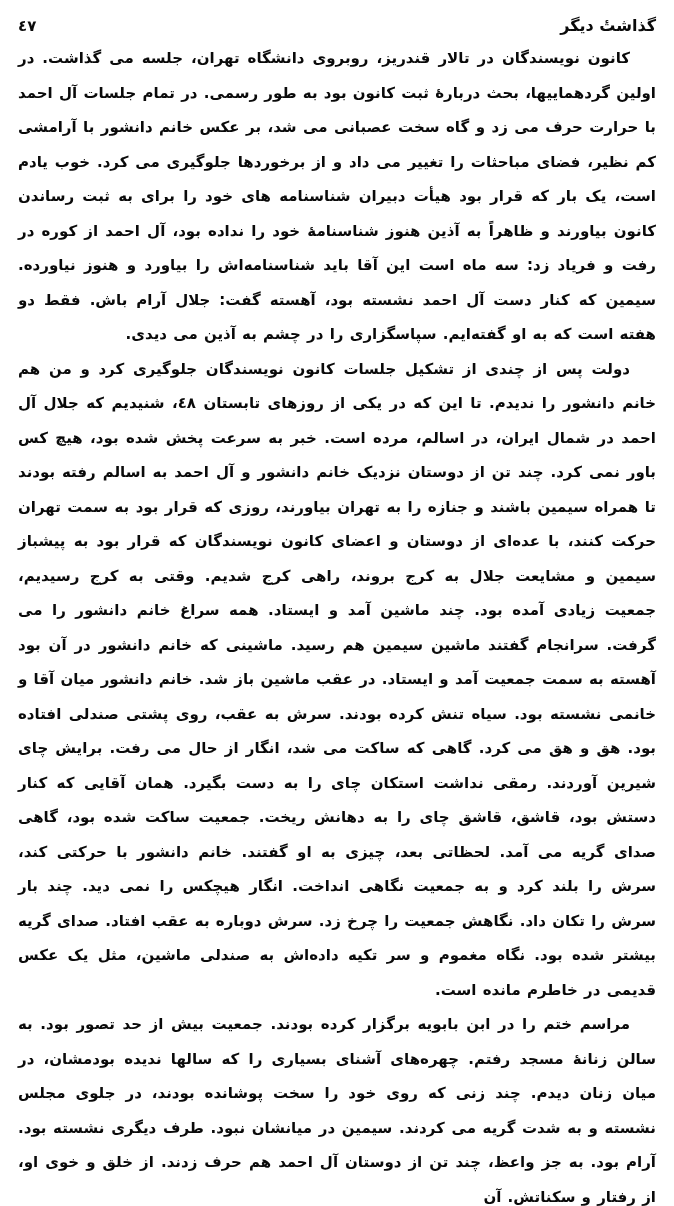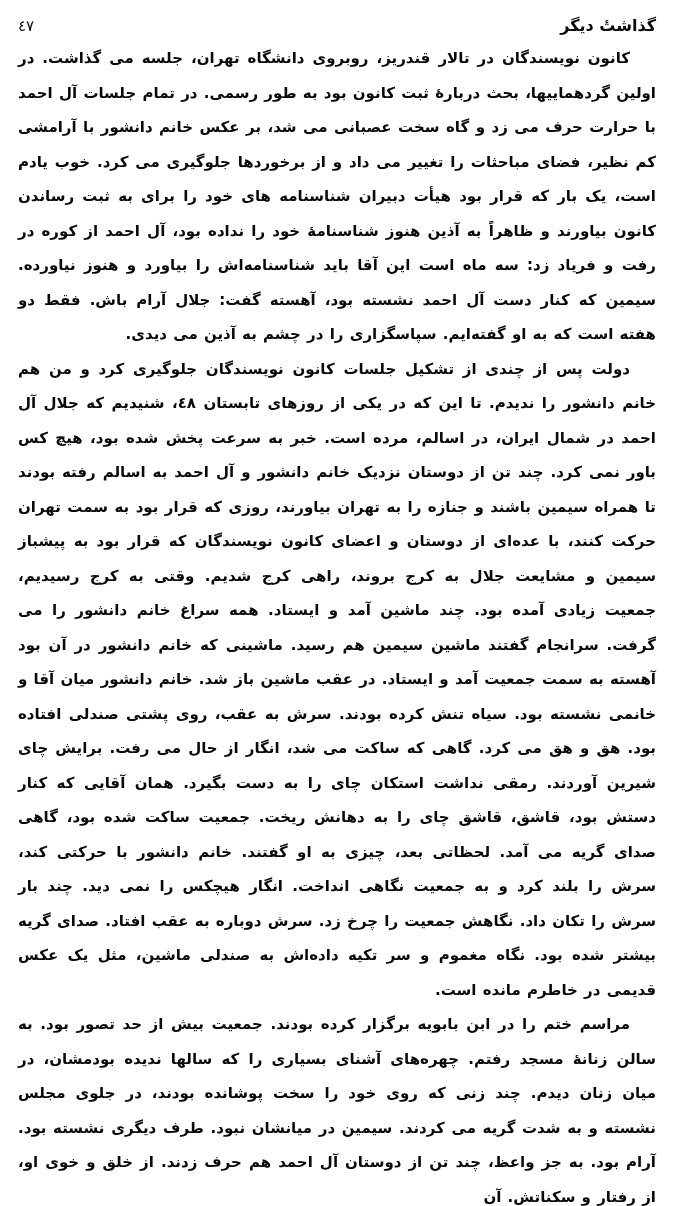--- a/index.html
+++ b/index.html
@@ -28,21 +28,21 @@
     align-items: baseline;
     font-weight: 700;
     margin-bottom: 6px;
   }
   .book-title {
     font-size: 16px;
     letter-spacing: 0;
   }
   .page-number {
     font-size: 15px;
-    font-weight: 400;
+    font-weight: 700;
   }
   .body-text {
     margin-top: 2px;
   }
   .body-text p {
     margin: 0;
     font-size: 15px;
     font-weight: 700;
     line-height: 34.5px;
     text-align: justify;

